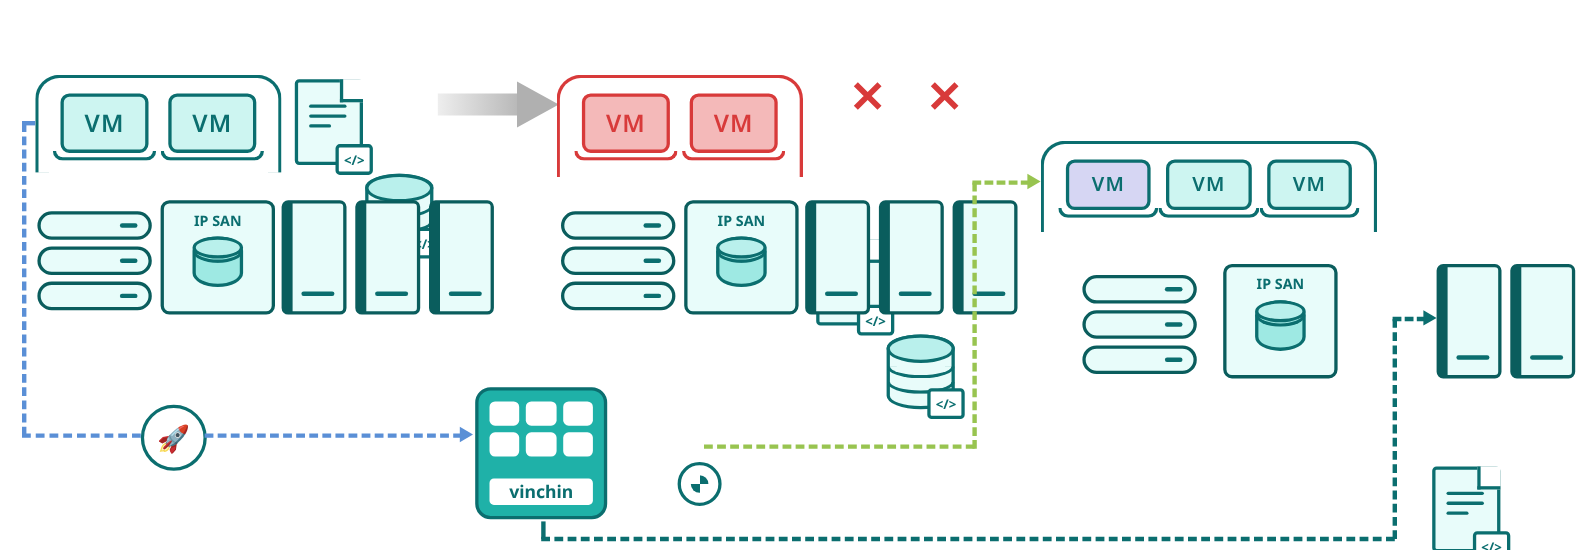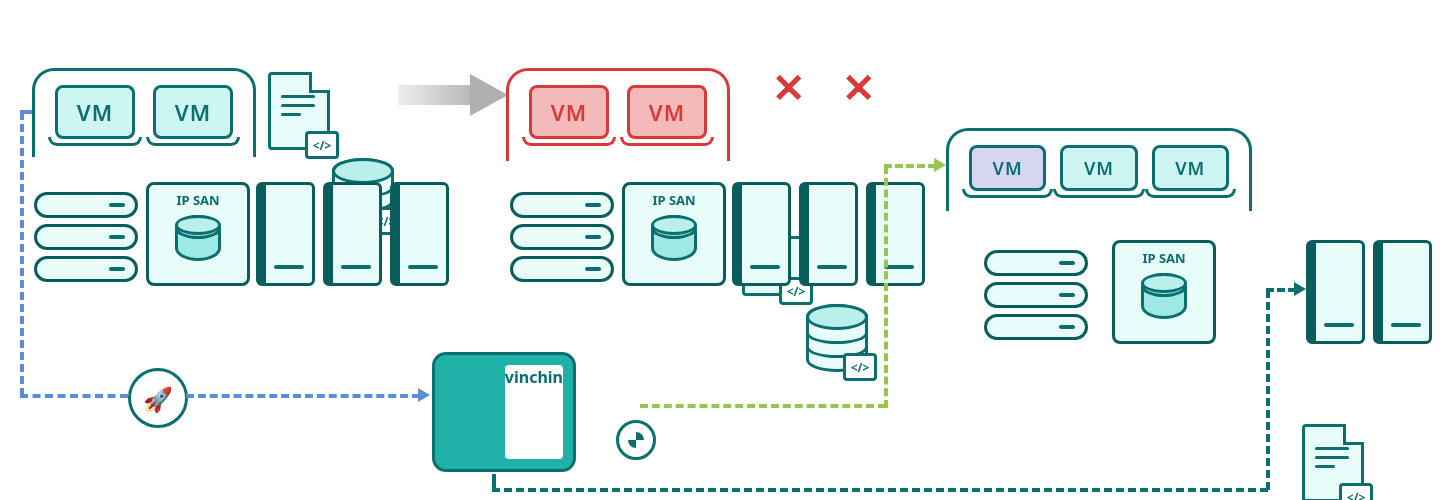--- a/index.html
+++ b/index.html
@@ -60,21 +60,21 @@
   .db::before{content:'';position:absolute;left:-3px;right:-3px;top:-3px;height:20px;border:3px solid var(--teal);border-radius:50%;background:var(--teal-light);}
   .db .rib{position:absolute;left:-3px;right:-3px;height:8px;border:3px solid var(--teal);border-top:none;border-radius:0 0 50% 50%/0 0 100% 100%;}
 
   
   .vol{width:46px;height:98px;border:3px solid var(--teal-dark);border-left:10px solid var(--teal-dark);border-radius:6px 6px 6px 6px;background:var(--fill2);position:relative;}
   .vol::after{content:'';position:absolute;left:8px;right:8px;bottom:14px;height:4px;background:var(--teal);border-radius:2px;}
   .vols{display:flex;gap:8px;}
 
   .cross{position:absolute;width:36px;height:36px;color:var(--red);font-size:40px;line-height:30px;font-weight:900;}
 
-  .vinchin{width:144px;height:120px;border:3px solid var(--teal);border-radius:14px;background:#1fb1a8;display:flex;flex-direction:row;justify-content:space-between;padding:10px;box-sizing:border-box;}
+  .vinchin{width:120px;height:120px;border:3px solid var(--teal);border-radius:14px;background:#1fb1a8;display:flex;flex-direction:column;justify-content:space-between;padding:10px;box-sizing:border-box;}
   .vinchin .grid{display:grid;grid-template-columns:repeat(3,1fr);gap:6px;}
   .vinchin .grid span{height:22px;background:#fff;border-radius:5px;}
   .vinchin .tag{background:#fff;color:var(--teal);font-weight:700;text-align:center;border-radius:4px;font-size:16px;padding:1px 0;}
 
   .rocket-ring{width:54px;height:54px;border:3px solid var(--teal);border-radius:50%;background:#fff;display:flex;align-items:center;justify-content:center;font-size:24px;color:var(--teal);}
   .shield-ring{width:34px;height:34px;border:3px solid var(--teal);border-radius:50%;background:#fff;display:flex;align-items:center;justify-content:center;}
   .shield-ring::before{content:'';width:16px;height:16px;background:conic-gradient(var(--teal) 0 90deg,#fff 90deg 180deg,var(--teal) 180deg 270deg,#fff 270deg 360deg);border-radius:50%;}
 
   
   .arrow-big{position:absolute;width:110px;height:42px;}

